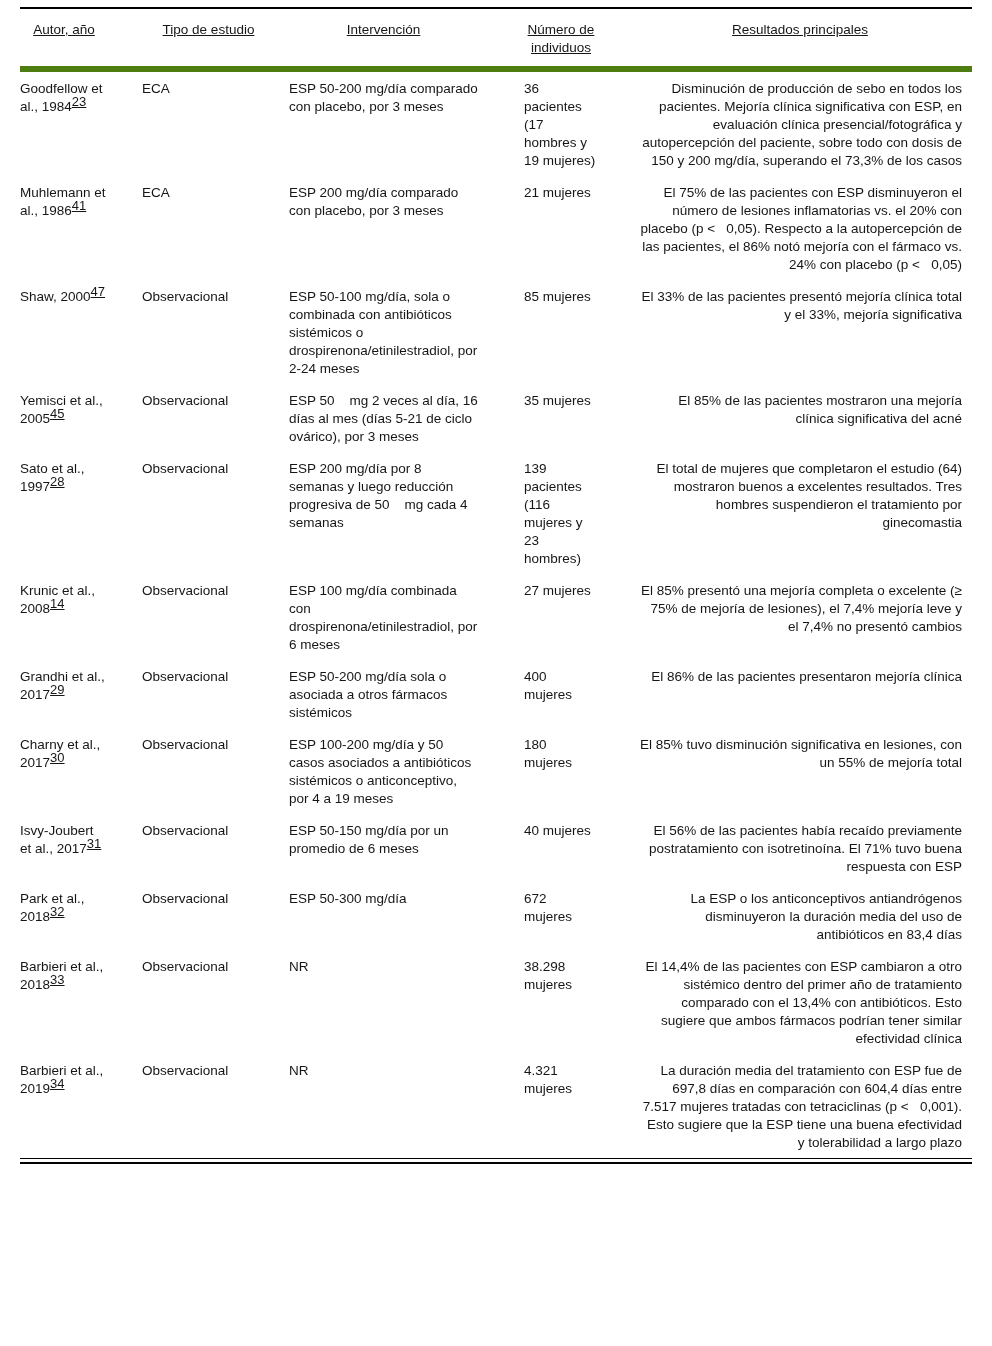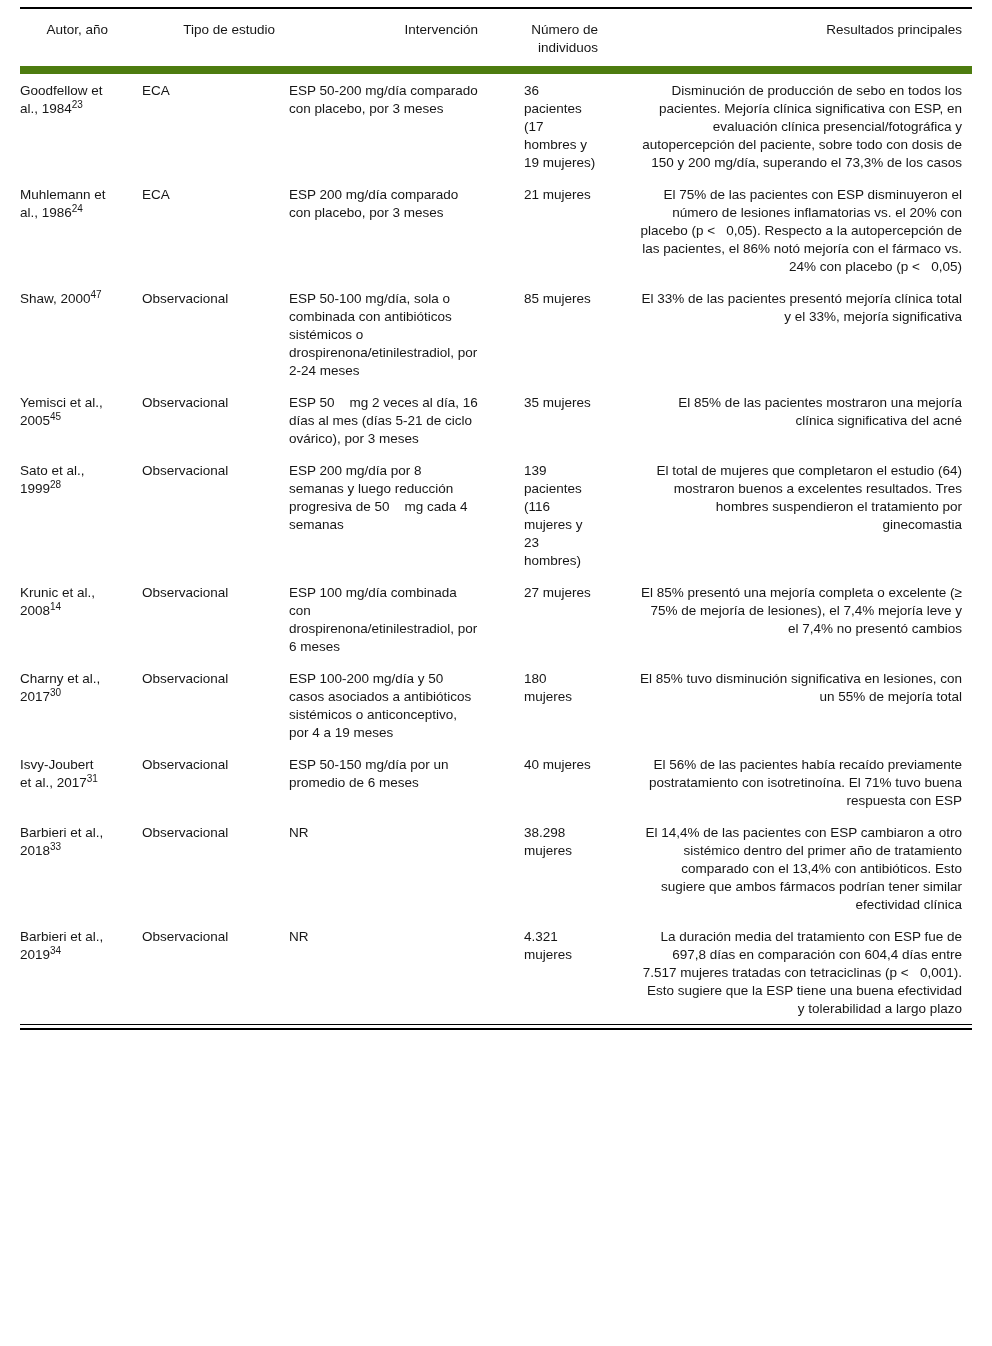--- a/index.html
+++ b/index.html
@@ -19,40 +19,42 @@
     margin: 7px auto 0 auto;
   }
   table.studies {
     width: 100%;
     border-collapse: collapse;
     table-layout: fixed;
     border-top: 2px solid #000;
     border-bottom: 1px solid #000;
   }
   table.studies thead th {
-    text-align: right;
+    text-align: center;
     font-weight: 400;
     vertical-align: top;
     padding: 12px 14px 9px 0;
-    border-bottom: 8px solid #4d7c0f;
+    border-bottom: 6px solid #4d7c0f;
+    text-decoration: underline;
   }
   table.studies tbody td {
     vertical-align: top;
     padding: 8px 14px 6px 0;
   }
   
   .c-autor  { padding-right: 34px !important; }
   .c-tipo   { padding-right: 14px !important; margin-left: 21px; }
   .c-interv { padding-right: 46px !important; margin-left: 38px; }
   .c-num    { padding-right: 40px !important; }
   .c-result { padding-right: 10px !important; text-align: right; }
   sup.ref {
-    font-size: 10px;
+    font-size: 13px;
     line-height: 0;
     vertical-align: super;
+    text-decoration: underline;
   }
   .bottom-rule {
     border-top: 2px solid #000;
     margin-top: 3px;
     height: 0;
   }
 </style>
 </head>
 <body>
 
@@ -78,21 +80,21 @@
 
       <tr>
         <td class="c-autor"><span>Goodfellow et al., 1984</span><sup class="ref">23</sup></td>
         <td class="c-tipo">ECA</td>
         <td class="c-interv">ESP 50-200 mg/día comparado con placebo, por 3 meses</td>
         <td class="c-num">36 pacientes (17 hombres y 19 mujeres)</td>
         <td class="c-result">Disminución de producción de sebo en todos los pacientes. Mejoría clínica significativa con ESP, en evaluación clínica presencial/fotográfica y autopercepción del paciente, sobre todo con dosis de 150 y 200 mg/día, superando el 73,3% de los casos</td>
       </tr>
 
       <tr>
-        <td class="c-autor"><span>Muhlemann et al., 1986</span><sup class="ref">24</sup></td>
+        <td class="c-autor"><span>Muhlemann et al., 1986</span><sup class="ref">41</sup></td>
         <td class="c-tipo">ECA</td>
         <td class="c-interv">ESP 200 mg/día comparado con placebo, por 3 meses</td>
         <td class="c-num">21 mujeres</td>
         <td class="c-result">El 75% de las pacientes con ESP disminuyeron el número de lesiones inflamatorias vs. el 20% con placebo (p &lt;&nbsp;&nbsp;&nbsp;0,05). Respecto a la autopercepción de las pacientes, el 86% notó mejoría con el fármaco vs. 24% con placebo (p &lt;&nbsp;&nbsp;&nbsp;0,05)</td>
       </tr>
 
       <tr>
         <td class="c-autor"><span>Shaw, 2000</span><sup class="ref">47</sup></td>
         <td class="c-tipo">Observacional</td>
         <td class="c-interv">ESP 50-100 mg/día, sola o combinada con antibióticos sistémicos o drospirenona/etinilestradiol, por 2-24 meses</td>
@@ -102,52 +104,66 @@
 
       <tr>
         <td class="c-autor"><span>Yemisci et al., 2005</span><sup class="ref">45</sup></td>
         <td class="c-tipo">Observacional</td>
         <td class="c-interv">ESP 50&nbsp;&nbsp;&nbsp;&nbsp;mg 2 veces al día, 16 días al mes (días 5-21 de ciclo ovárico), por 3 meses</td>
         <td class="c-num">35 mujeres</td>
         <td class="c-result">El 85% de las pacientes mostraron una mejoría clínica significativa del acné</td>
       </tr>
 
       <tr>
-        <td class="c-autor"><span>Sato et al., 1999</span><sup class="ref">28</sup></td>
+        <td class="c-autor"><span>Sato et al., 1997</span><sup class="ref">28</sup></td>
         <td class="c-tipo">Observacional</td>
         <td class="c-interv">ESP 200 mg/día por 8 semanas y luego reducción progresiva de 50&nbsp;&nbsp;&nbsp;&nbsp;mg cada 4 semanas</td>
         <td class="c-num">139 pacientes (116 mujeres y 23 hombres)</td>
         <td class="c-result">El total de mujeres que completaron el estudio (64) mostraron buenos a excelentes resultados. Tres hombres suspendieron el tratamiento por ginecomastia</td>
       </tr>
 
       <tr>
         <td class="c-autor"><span>Krunic et al., 2008</span><sup class="ref">14</sup></td>
         <td class="c-tipo">Observacional</td>
         <td class="c-interv">ESP 100 mg/día combinada con drospirenona/etinilestradiol, por 6 meses</td>
         <td class="c-num">27 mujeres</td>
         <td class="c-result">El 85% presentó una mejoría completa o excelente (≥ 75% de mejoría de lesiones), el 7,4% mejoría leve y el 7,4% no presentó cambios</td>
       </tr>
 
+      <tr>
+        <td class="c-autor"><span>Grandhi et al., 2017</span><sup class="ref">29</sup></td>
+        <td class="c-tipo">Observacional</td>
+        <td class="c-interv">ESP 50-200 mg/día sola o asociada a otros fármacos sistémicos</td>
+        <td class="c-num">400 mujeres</td>
+        <td class="c-result">El 86% de las pacientes presentaron mejoría clínica</td>
+      </tr>
 
       <tr>
         <td class="c-autor"><span>Charny et al., 2017</span><sup class="ref">30</sup></td>
         <td class="c-tipo">Observacional</td>
         <td class="c-interv">ESP 100-200 mg/día y 50 casos asociados a antibióticos sistémicos o anticonceptivo, por 4 a 19 meses</td>
         <td class="c-num">180 mujeres</td>
         <td class="c-result">El 85% tuvo disminución significativa en lesiones, con un 55% de mejoría total</td>
       </tr>
 
       <tr>
         <td class="c-autor"><span>Isvy-Joubert et al., 2017</span><sup class="ref">31</sup></td>
         <td class="c-tipo">Observacional</td>
         <td class="c-interv">ESP 50-150 mg/día por un promedio de 6 meses</td>
         <td class="c-num">40 mujeres</td>
         <td class="c-result">El 56% de las pacientes había recaído previamente postratamiento con isotretinoína. El 71% tuvo buena respuesta con ESP</td>
       </tr>
 
+      <tr>
+        <td class="c-autor"><span>Park et al., 2018</span><sup class="ref">32</sup></td>
+        <td class="c-tipo">Observacional</td>
+        <td class="c-interv">ESP 50-300 mg/día</td>
+        <td class="c-num">672 mujeres</td>
+        <td class="c-result">La ESP o los anticonceptivos antiandrógenos disminuyeron la duración media del uso de antibióticos en 83,4 días</td>
+      </tr>
 
       <tr>
         <td class="c-autor"><span>Barbieri et al., 2018</span><sup class="ref">33</sup></td>
         <td class="c-tipo">Observacional</td>
         <td class="c-interv">NR</td>
         <td class="c-num">38.298 mujeres</td>
         <td class="c-result">El 14,4% de las pacientes con ESP cambiaron a otro sistémico dentro del primer año de tratamiento comparado con el 13,4% con antibióticos. Esto sugiere que ambos fármacos podrían tener similar efectividad clínica</td>
       </tr>
 
       <tr>

